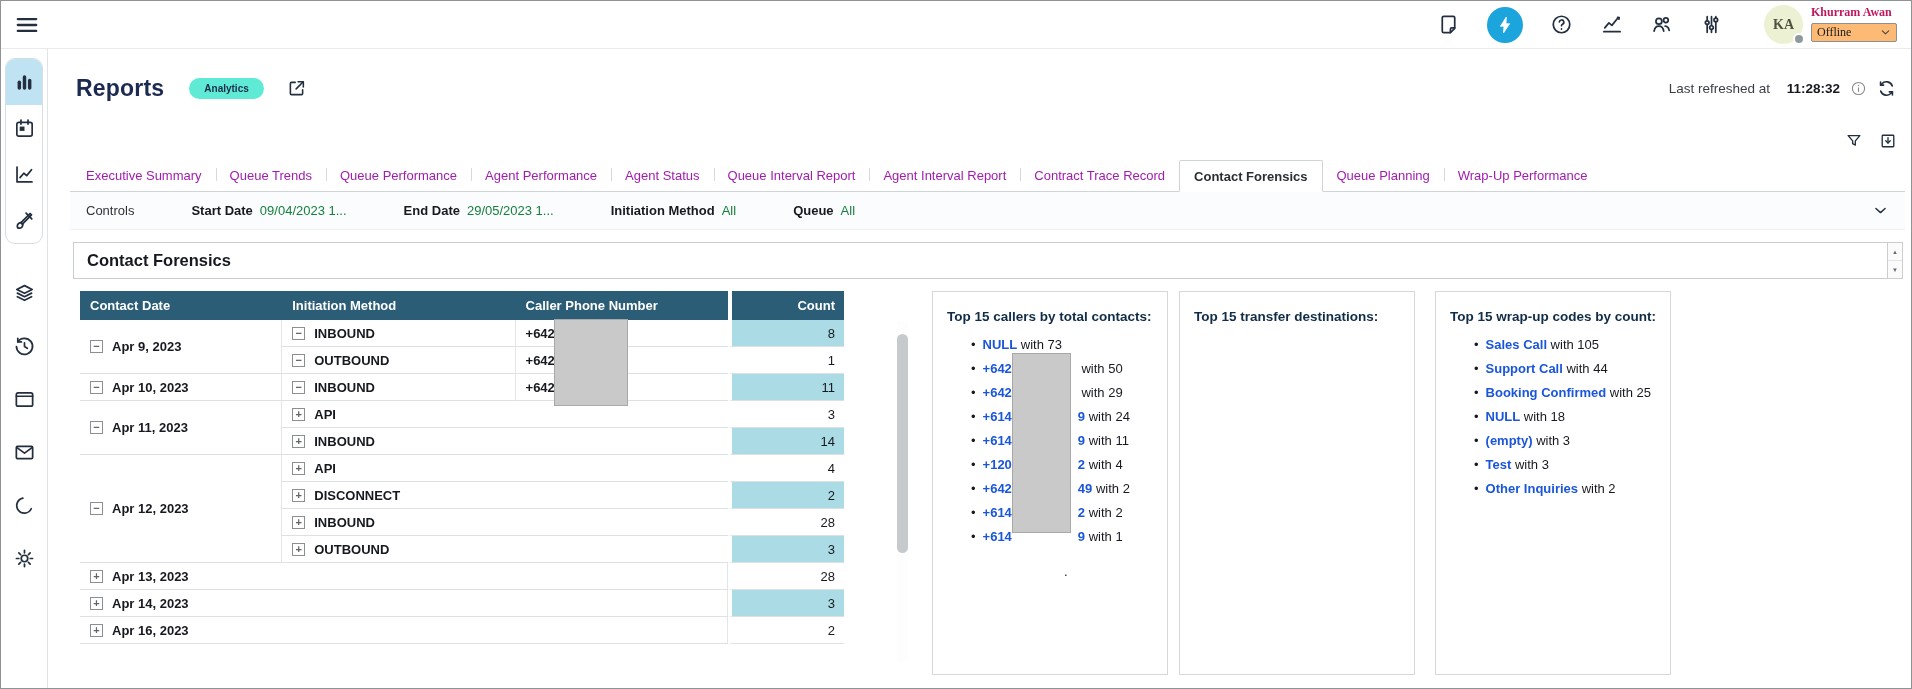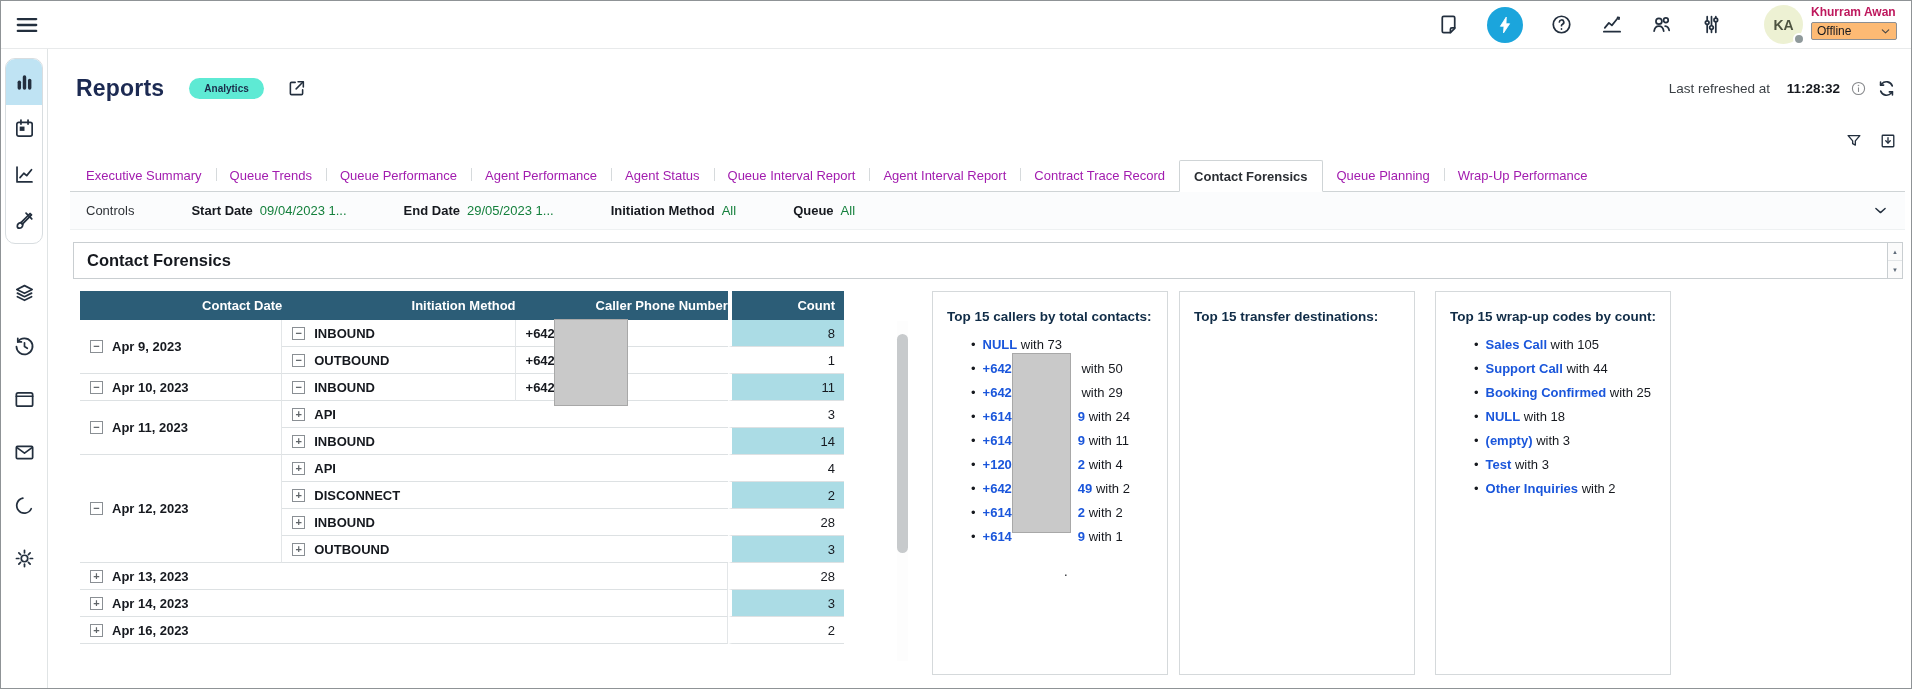--- a/index.html
+++ b/index.html
@@ -7,21 +7,21 @@
   .frame { position: relative; width: 1912px; height: 689px; border: 1px solid #8f9396; background: #fff; overflow: hidden; }
 
   
   .topbar { height: 48px; display: flex; align-items: center; border-bottom: 1px solid #e8eaeb; padding: 0 14px 0 13px; background:#fff; position: relative; z-index: 5; }
   .hamburger { width: 26px; height: 26px; color:#232f3e; background:none; border:none; padding:0; cursor:pointer; }
   .topbar-right { margin-left:auto; display:flex; align-items:center; gap: 27px; color:#232f3e; }
   .tb-icon { width: 23px; height: 23px; display:inline-flex; }
   .tb-icon svg { width:100%; height:100%; }
   .bolt-wrap { width: 36px; height: 36px; border-radius:50%; background: var(--bolt-bg, #1ba5dc); display:flex; align-items:center; justify-content:center; }
   .bolt-wrap svg { width:20px; height:20px; }
-  .avatar-block { display:flex; align-items:flex-start; gap:8px; margin-left: 14px; }
+  .avatar-block { display:flex; align-items:flex-start; gap:8px; margin-left: 14px; font-family: Liberation Serif, serif; }
   .avatar { position:relative; width:39px; height:39px; border-radius:50%; background:#edf1d3; color:#4d5340; font-weight:bold; font-size:14px; display:flex; align-items:center; justify-content:center; }
   .avatar .status-dot { position:absolute; right:-2px; bottom:-1px; width:12px; height:12px; border-radius:50%; background:#8f999b; border:2px solid #fff; }
   .user-col { display:flex; flex-direction:column; gap:3px; }
   .user-name { font-size:12px; font-weight:bold; color:#be185d; }
   .status-select { display:flex; align-items:center; justify-content:space-between; width:86px; border:1px solid #8c8f93; border-radius:2px; padding:1px 5px; font-size:12px; color:#16191f; background:#fdba74; cursor:pointer; }
   .status-select .chev { width:11px; height:11px; color:#444; }
 
   
   .sidebar { position:absolute; left:0; top:48px; bottom:0; width:47px; border-right:1px solid #e0e4e5; background:#fff; display:flex; flex-direction:column; align-items:center; padding-top:9px; z-index:4; }
   .side-group { width:38px; border:1px solid #d8dde0; border-radius:10px; display:flex; flex-direction:column; align-items:center; overflow:hidden; margin-bottom:20px; background:#fff; }
@@ -64,21 +64,21 @@
   .report-box { margin:12px 2px 0 3px; border:1px solid #c9ced1; height:37px; display:flex; align-items:center; position:relative; background:#fff; }
   .report-title { font-size:16.5px; font-weight:bold; color:#16191f; padding-left:13px; margin:0; }
   .spinner { position:absolute; right:0; top:0; bottom:0; width:15px; border-left:1px solid #c9ced1; display:flex; flex-direction:column; }
   .spinner .sp { flex:1; display:flex; align-items:center; justify-content:center; font-size:6px; color:#5f6b7a; background:#fbfbfb; cursor:pointer; }
   .spinner .sp:first-child { border-bottom:1px solid #e2e5e7; }
 
   
   .content-row { display:flex; align-items:flex-start; margin:12px 0 0 10px; }
   .table-wrap { width:852px; flex:none; position:relative; }
   table.forensics { width:764px; border-collapse:separate; border-spacing:0; font-size:13px; }
-  .forensics th { background:#2c5d77; color:#fff; font-weight:bold; height:29px; text-align:right; padding:0 0 0 10px; }
+  .forensics th { background:#2c5d77; color:#fff; font-weight:bold; height:29px; text-align:left; padding:0 0 0 10px; }
   .forensics th.count { text-align:right; padding-right:9px; border-left:4px solid #fff; }
   .forensics td { height:27px; border-bottom:1px solid #dde1e3; padding:0 0 0 10px; color:#16191f; background:#fff; vertical-align:middle; }
   .forensics td.c-date { width:202px; font-weight:bold; border-right:1px solid #e3e6e8; }
   .forensics td.c-method { width:233px; font-weight:bold; border-right:1px solid #e3e6e8; }
   .forensics td.c-phone { width:212px; font-weight:bold; }
   .forensics td.c-merged { font-weight:bold; }
   .forensics td.c-count { width:116px; text-align:right; padding-right:9px; border-left:4px solid #fff; font-weight:normal; }
   .forensics td.c-count.hl { background:#abdce5; }
   .toggle { display:inline-flex; align-items:center; justify-content:center; width:13px; height:13px; border:1px solid #8a8f94; font-size:11px; line-height:1; color:#5f6468; margin-right:9px; background:#fff; cursor:pointer; flex:none; vertical-align:-2px; }
   .cellflex { display:flex; align-items:center; }

